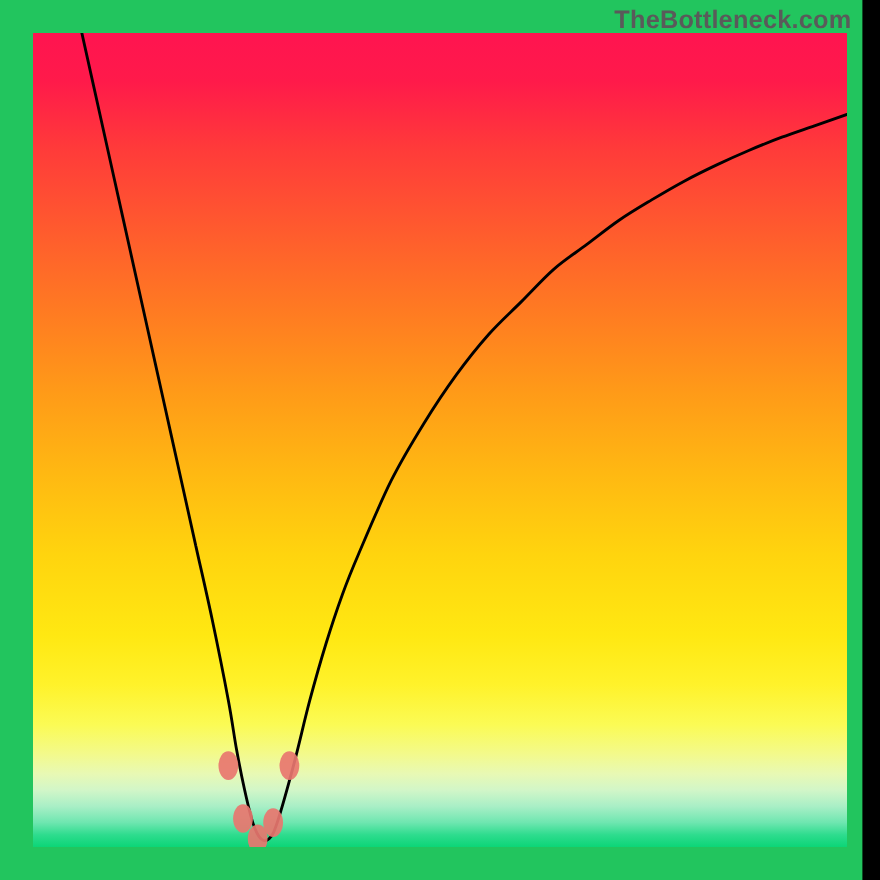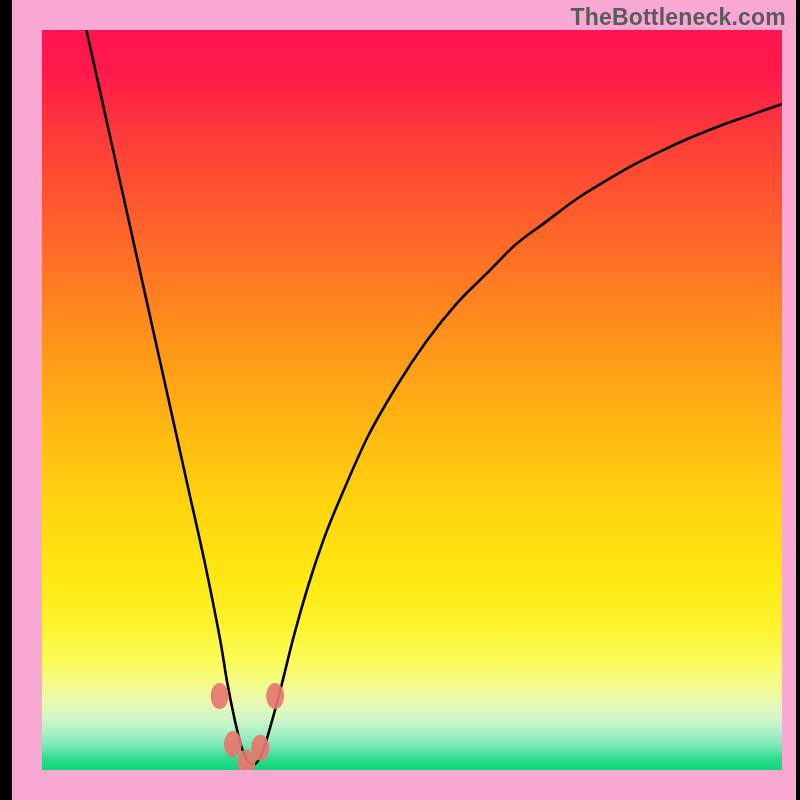--- a/index.html
+++ b/index.html
@@ -10,22 +10,21 @@
     overflow: hidden;
     background: #000;
     font-family: Arial, Helvetica, sans-serif;
   }
   .frame {
     position: absolute;
     top: 0;
     left: 0;
     width: 784px;
     height: 800px;
-    background: #f9a8d4;
-    margin-left: 12px;
+    background: #22c55e;
   }
   .plot {
     position: absolute;
     top: 30px;
     left: 30px;
     width: 740px;
     height: 740px;
     background: linear-gradient(to bottom,
       #ff1450 0%,
       #ff1a4a 6%,

